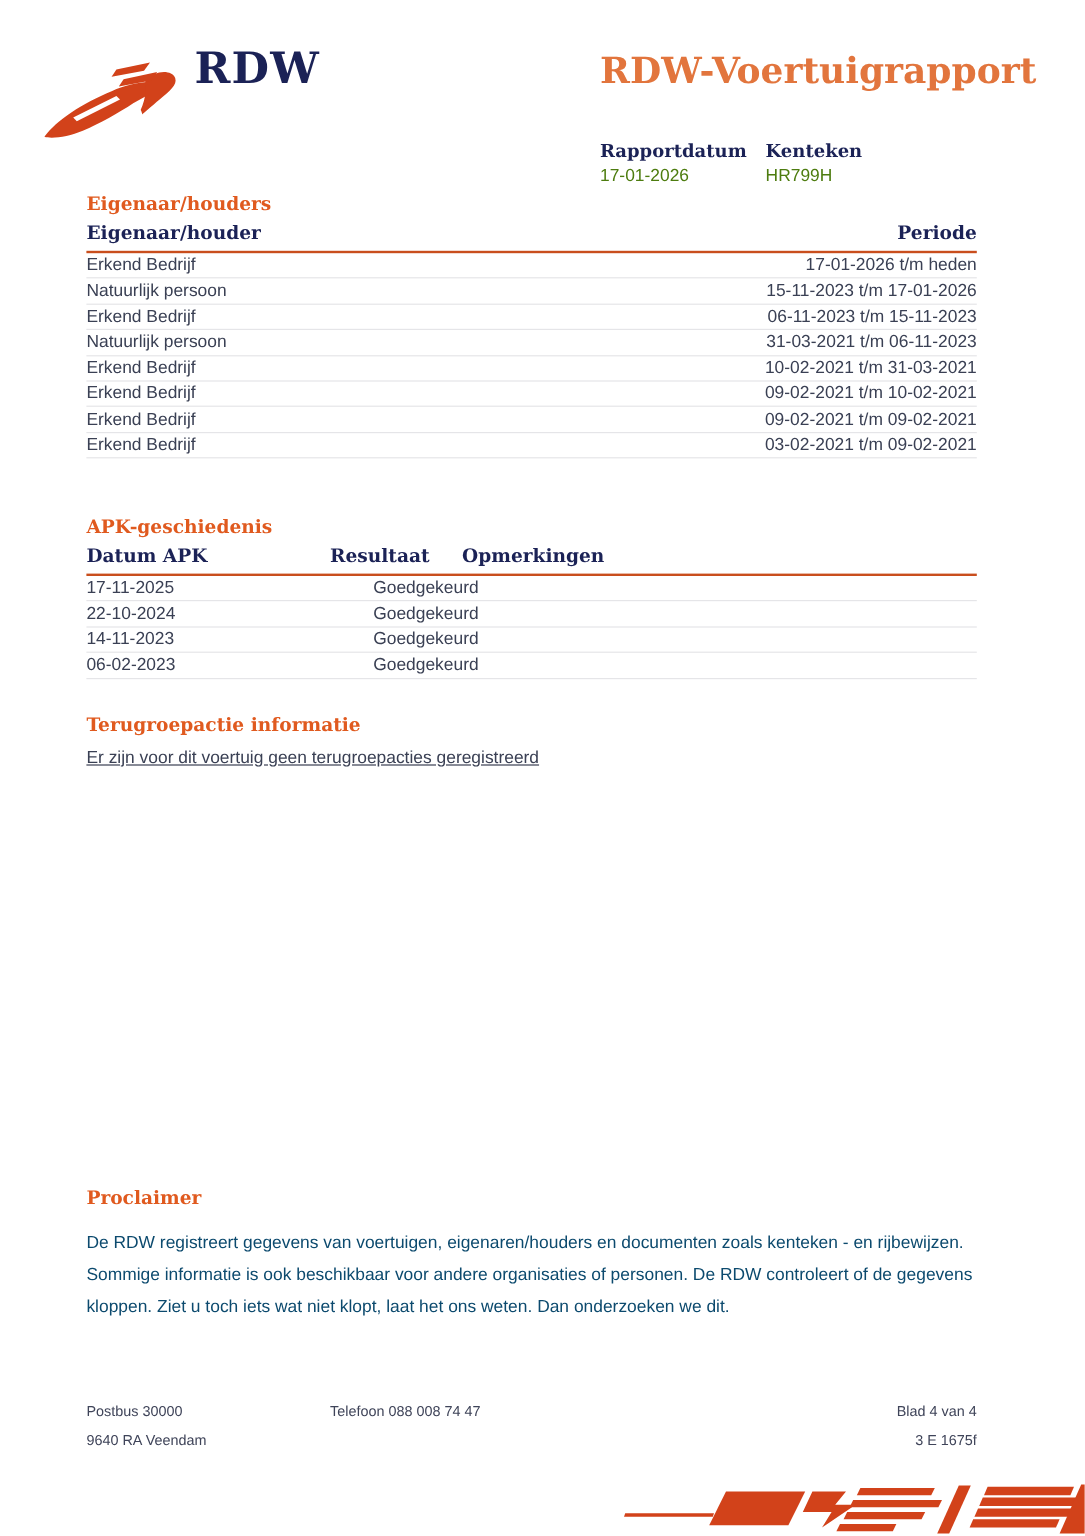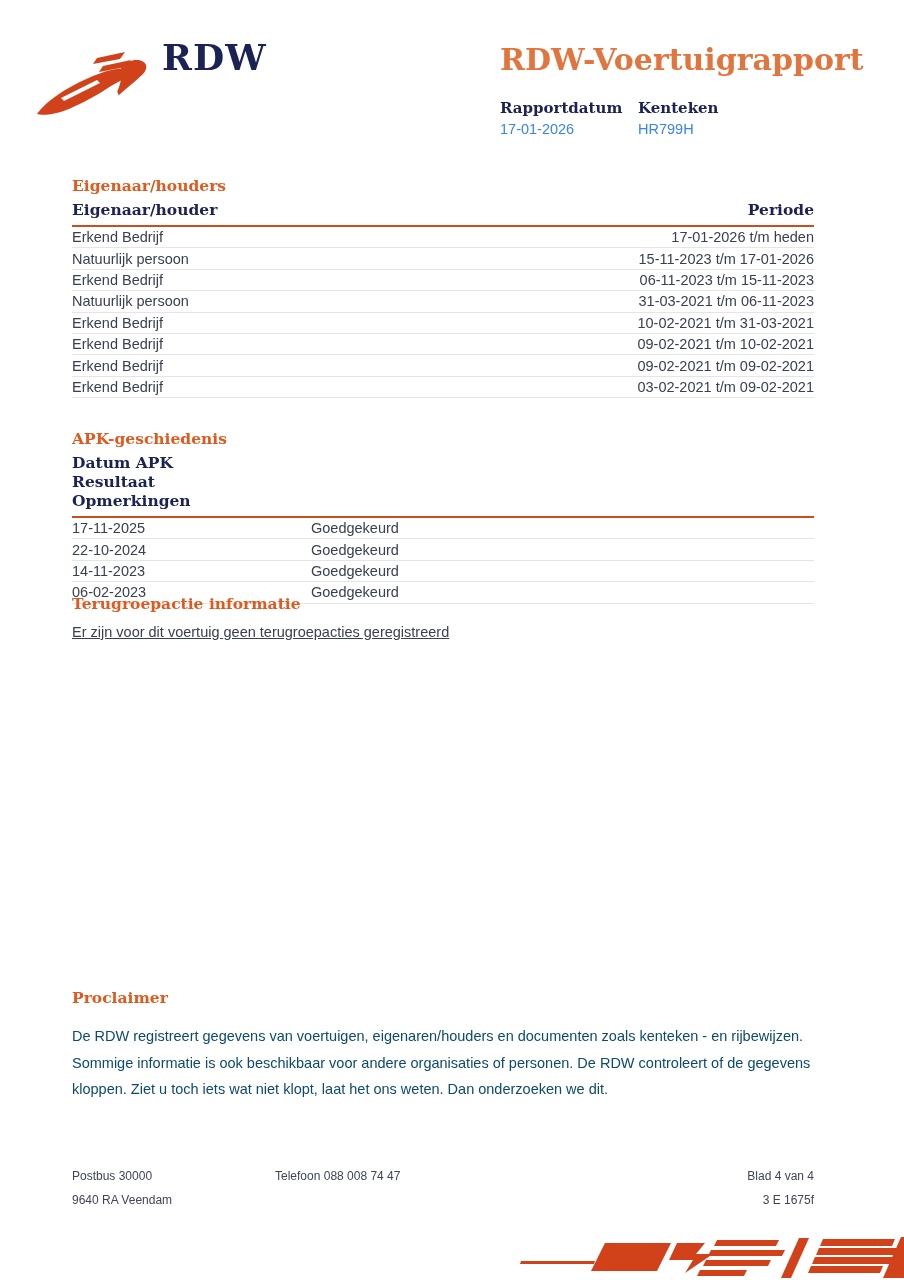--- a/index.html
+++ b/index.html
@@ -15,54 +15,53 @@
   .wordmark {
     position:absolute; left:162px; top:36px;
     font-family:"DejaVu Serif", serif; font-weight:bold;
     font-size:36px; color:#1b2256; letter-spacing:1px;
   }
   .header-right { position:absolute; left:500px; top:42px; width:320px; }
   .doc-title {
     font-family:"DejaVu Serif", serif; font-weight:bold;
     font-size:30px; color:#e2753d; white-space:nowrap;
   }
-  .meta { display:flex; margin-top:22px; }
+  .meta { display:flex; margin-top:40px; }
   .meta-col1 { width:138px; }
   .meta-label {
     font-family:"DejaVu Serif", serif; font-weight:bold;
     font-size:15px; color:#1b2256;
   }
-  .meta-value { margin-top:4px; font-size:14.5px; color:#3b82f6; }
+  .meta-value { margin-top:4px; font-size:14.5px; color:#4d7c0f; }
 
   
   .section-heading {
     font-family:"DejaVu Serif", serif; font-weight:bold;
     font-size:15.5px; color:#e05a1f;
   }
   .th {
     font-family:"DejaVu Serif", serif; font-weight:bold;
     font-size:15.5px; color:#1b2256;
   }
 
-  .owners { position:absolute; left:72px; top:160px; width:742px;margin-top:16px; }
+  .owners { position:absolute; left:72px; top:160px; width:742px; }
   .owners .head-row {
     display:flex; justify-content:space-between;
     margin-top:5px; padding-bottom:6px; border-bottom:2px solid #c94e1d;
   }
   .trow {
     display:flex; justify-content:space-between; align-items:center;
     height:21.4px; border-bottom:1px solid #e5e5e8;
     font-size:14.5px; color:#3a4054;gap:36px;
   }
 
   .apk { position:absolute; left:72px; top:429px; width:742px; }
   .apk .head-row {
     display:flex; margin-top:5px; padding-bottom:6px;
     border-bottom:2px solid #c94e1d;
-    flex-direction:column;
   }
   .c1 { width:203px; } .c2 { width:110px; } .c3 { flex:1; }
   .apk .trow { justify-content:flex-end; }
 
   .recall { position:absolute; left:72px; top:594px; width:742px; }
   .recall-text { margin-top:11px; font-size:14.5px; color:#3a4054;text-decoration:underline; }
 
   .proclaimer { position:absolute; left:72px; top:988px; width:748px; }
   .proclaimer-text {
     margin-top:16px; font-size:14.5px; color:#0c4a6e; line-height:26.5px;

